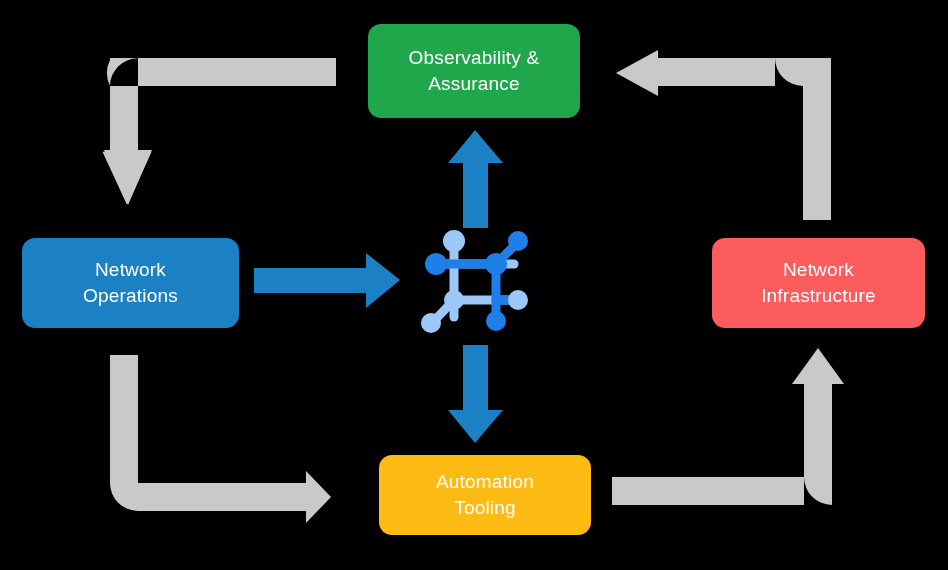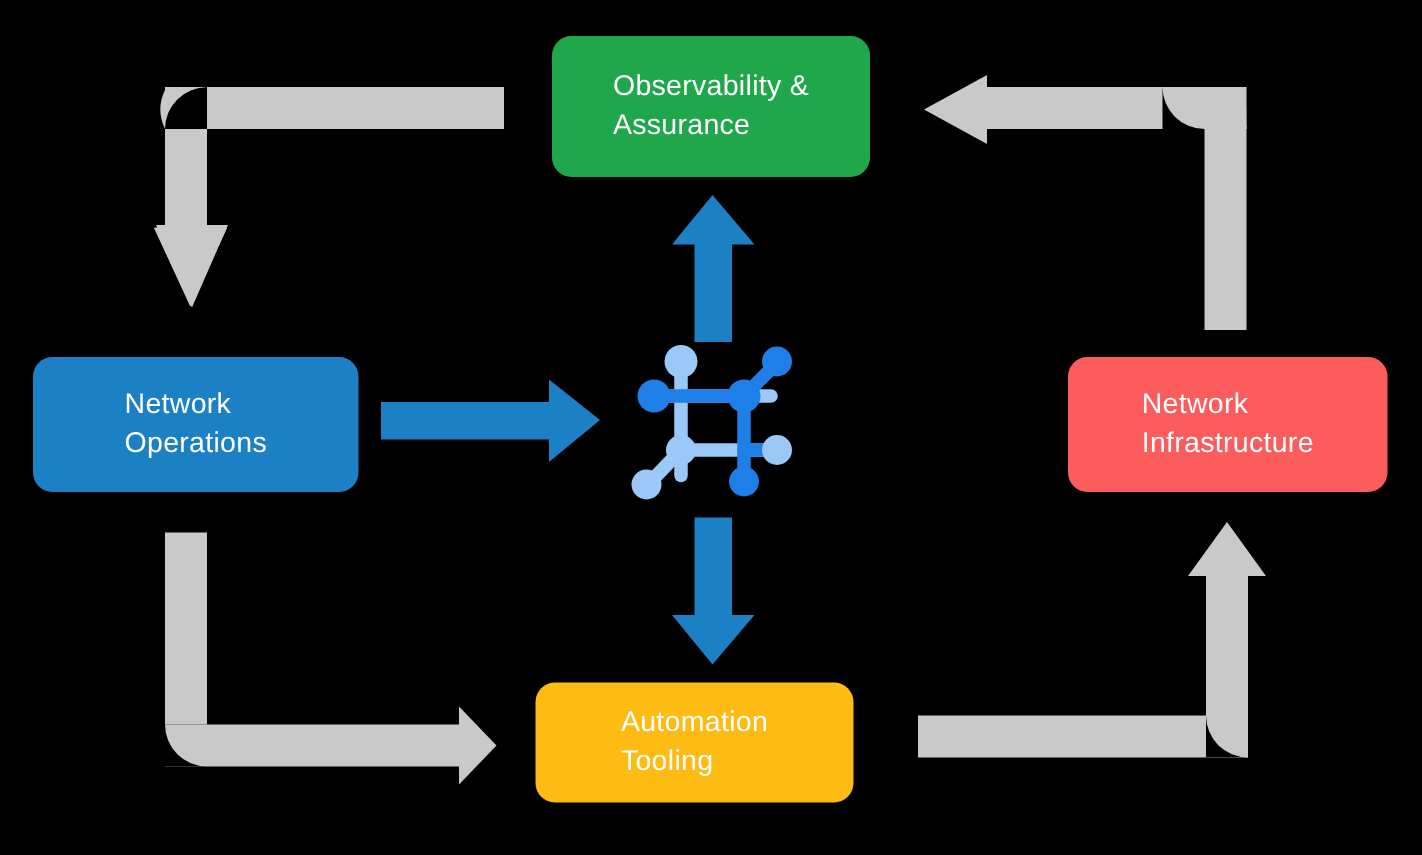--- a/index.html
+++ b/index.html
@@ -13,21 +13,21 @@
     height: 570px;
     background: #000000;
     overflow: hidden;
     font-family: "Liberation Sans", sans-serif;
   }
   .box {
     position: absolute;
     display: flex;
     align-items: center;
     justify-content: center;
-    text-align: left;
+    text-align: center;
     border-radius: 13px;
     color: #ffffff;
     font-size: 19px;
     line-height: 1.35;
     font-weight: 400;
     letter-spacing: 0.2px;
     box-sizing: border-box;
     padding: 6px 10px;
     white-space: pre-line;
   }
@@ -37,21 +37,21 @@
   }
   #box-network-operations {
     left: 22px; top: 238px; width: 217px; height: 90px;
     background: #1b80c4;
   }
   #box-network-infrastructure {
     left: 712px; top: 238px; width: 213px; height: 90px;
     background: #fc5c5c;
   }
   #box-automation-tooling {
-    left: 357px; top: 455px; width: 212px; height: 80px;
+    left: 379px; top: 455px; width: 212px; height: 80px;
     background: #fdbb13;
   }
   .svg-layer {
     position: absolute;
     left: 0; top: 0;
     width: 948px; height: 570px;
     pointer-events: none;
   }
   .icon-center {
     position: absolute;

